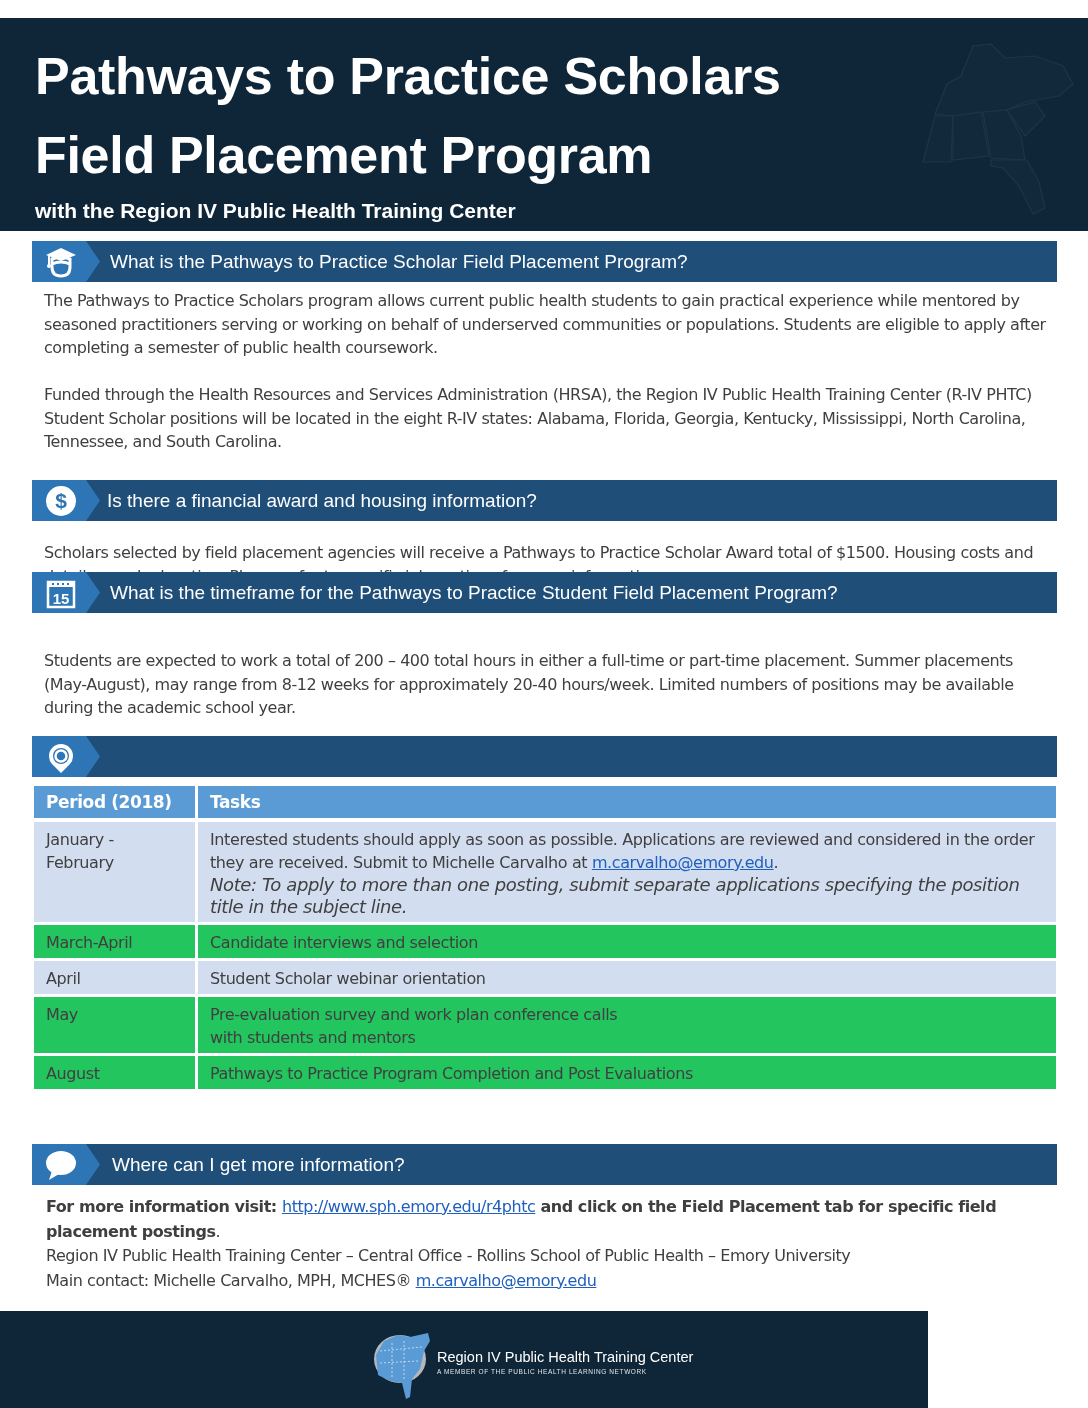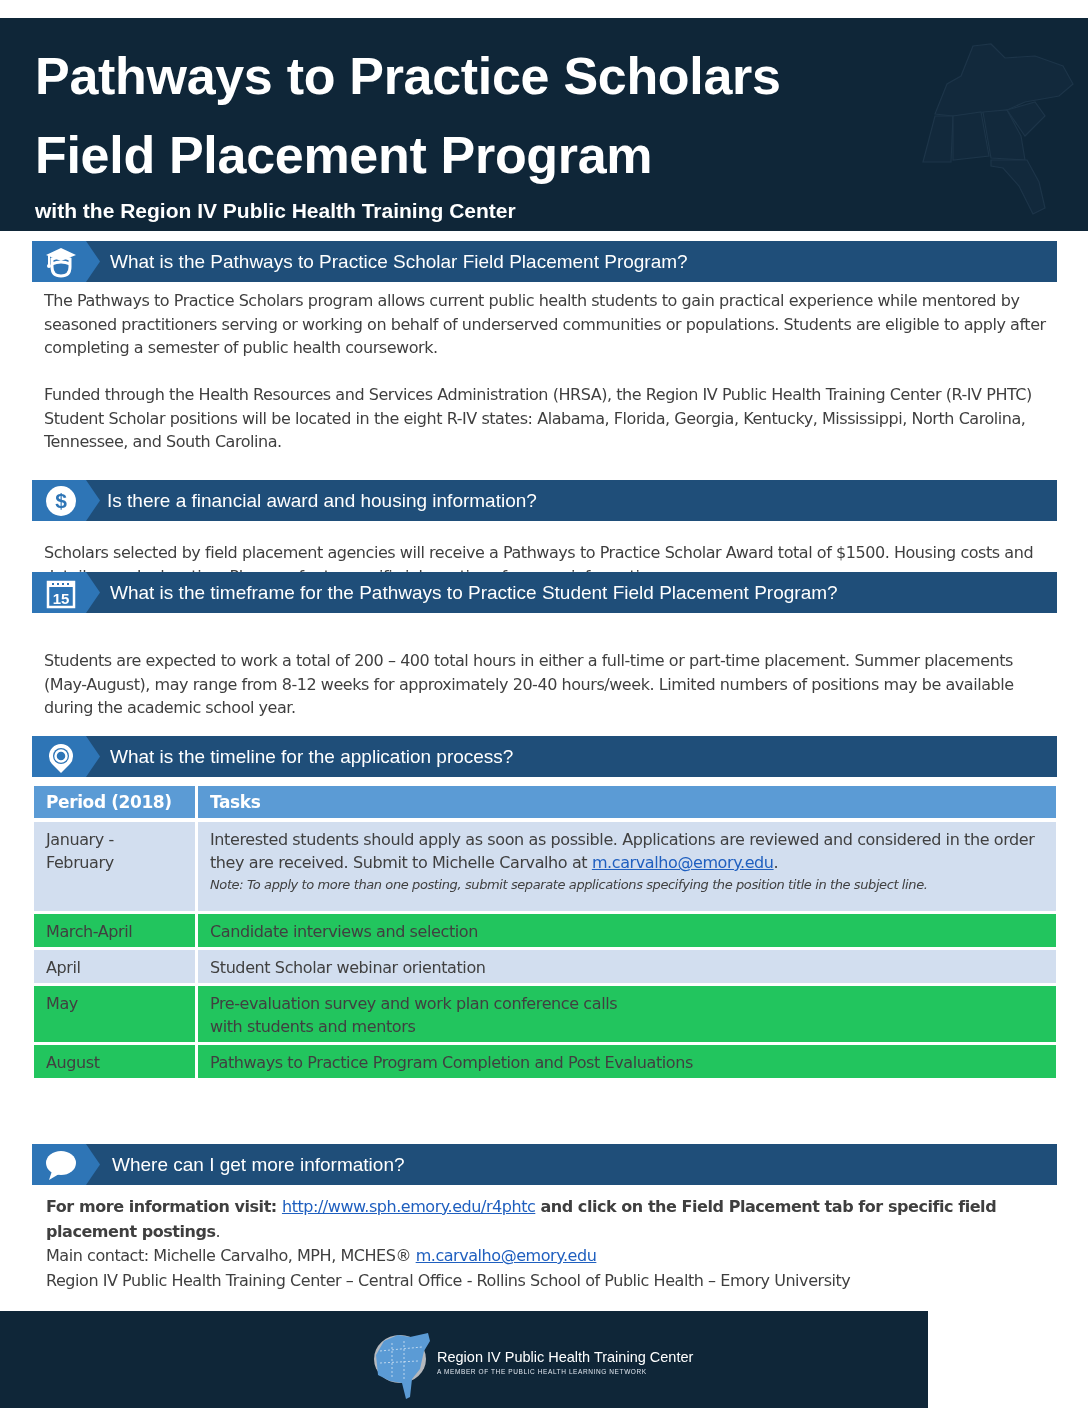--- a/index.html
+++ b/index.html
@@ -56,21 +56,21 @@
       height: 36px; padding: 0 12px; font-size: 17px; border-bottom: 4px solid #ffffff; margin-left: 48px;
     }
     table.timeline th:first-child { border-right: 3px solid #ffffff; width: 164px; }
     table.timeline td {
       vertical-align: top; padding: 6px 12px 4px 12px; line-height: 23px;
       border-bottom: 3px solid #ffffff;
     }
     table.timeline td:first-child { border-right: 3px solid #ffffff; }
     table.timeline tr.odd td { background: #d2deef; }
     table.timeline tr.even td { background: #22c55e; }
-    table.timeline .note { font-style: italic; font-size: 13px; line-height: 22px; display: block; }
+    table.timeline .note { font-style: italic; font-size: 18px; line-height: 22px; display: block; }
     a.link { color: #1f5fbf; text-decoration: underline; }
 
     .contact {
       position: absolute; left: 46px; top: 1195px; width: 1010px;
       font-family: "DejaVu Sans", sans-serif; font-size: 16px; line-height: 24.5px;
       color: #3f3f3f; letter-spacing: -0.45px;
     }
     .contact b { font-weight: bold; }
 
     .footer {
@@ -145,21 +145,20 @@
 <div class="para" style="top:649px;">Students are expected to work a total of 200 – 400 total hours in either a full-time or part-time placement. Summer placements (May-August), may range from 8-12 weeks for approximately 20-40 hours/week. Limited numbers of positions may be available during the academic school year.</div>
 
 <div class="sec-header" style="top:736px;">
   <div class="icon-box">
     <svg width="32" height="36" viewBox="0 0 32 36">
       <path d="M16,34 L8,26 A12,12 0 1,1 24,26 Z" fill="#ffffff"></path>
       <circle cx="16" cy="17" r="8" fill="#2e75b6"></circle>
       <circle cx="16" cy="17" r="5.5" fill="none" stroke="#ffffff" stroke-width="2.5"></circle>
     </svg>
   </div>
-  <div class="label">What is the timeline for the application process?</div>
 </div>
 
 <table class="timeline">
   <thead>
     <tr>
       <th>Period (2018)</th>
       <th>Tasks</th>
     </tr>
   </thead>
   <tbody>
@@ -201,24 +200,24 @@
       <path d="M8,22 L5,31 L15,25 Z" fill="#ffffff"></path>
     </svg>
   </div>
   <div class="label" style="left:80px;">Where can I get more information?</div>
 </div>
 
 <div class="contact">
   <div>
     <b>For more information visit: </b><a class="link" style="font-weight:normal;">http://www.sph.emory.edu/r4phtc</a><b> and click on the Field Placement tab for specific field placement postings</b><span>.</span>
   </div>
+  <div>Region IV Public Health Training Center – Central Office  - Rollins School of Public Health – Emory University</div>
   <div>
     <span>Main contact: Michelle Carvalho, MPH, MCHES® </span><a class="link">m.carvalho@emory.edu</a>
   </div>
-  <div>Region IV Public Health Training Center – Central Office  - Rollins School of Public Health – Emory University</div>
 </div>
 
 <div class="footer">
   <svg class="logo" viewBox="0 0 70 72">
     <ellipse cx="30" cy="30" rx="26" ry="24" fill="#b5b8bd"></ellipse>
     <path d="M14,12 L28,6 L40,8 L58,4 L60,12 L54,22 L50,40 L42,50 L40,68 L36,70 L32,54 L20,52 L8,46 L6,26 Z" fill="#5b9bd5"></path>
     <g stroke="#d6e6f5" stroke-width="0.8" stroke-dasharray="2,2" fill="none">
       <path d="M10,22 L52,18"></path>
         <path d="M10,34 L48,32"></path>
         <path d="M22,14 L22,50"></path>

